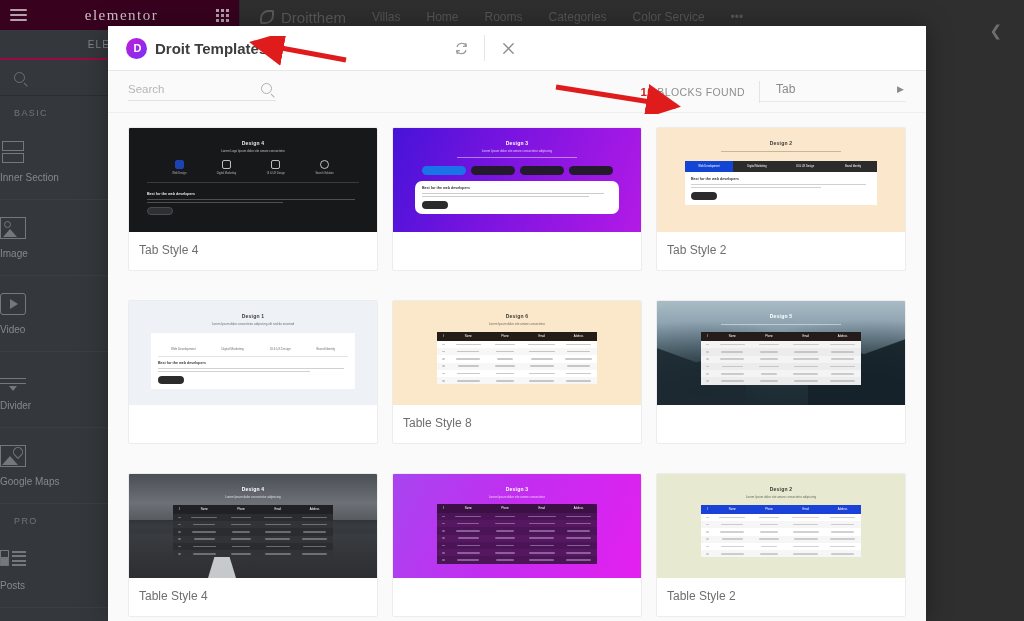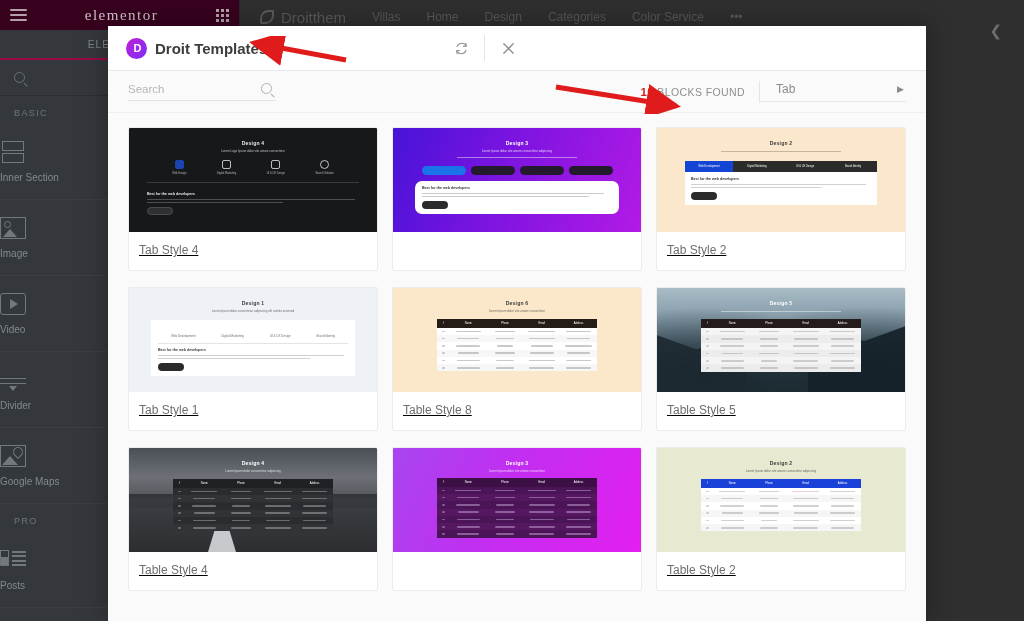--- a/index.html
+++ b/index.html
@@ -220,21 +220,21 @@
   }
   .filter-sel .lbl { font-size:12px; color:#8a8a8a; }
   .filter-sel .arr { font-size:9px; color:#8a8a8a; }
 
   
   .modal-body {
     flex:1; background:#fafafa; padding: 14px 20px 0 20px;
     overflow:hidden; position:relative;
   }
   .card-grid {
-    display:grid; grid-template-columns: repeat(3, 1fr); gap: 16px 14px; text-decoration: underline;
+    display:grid; grid-template-columns: repeat(3, 1fr); gap: 29px 14px;
   }
   .card {
     background:#fff; border:1px solid #ececec; border-radius:2px;
     overflow:hidden;
   }
   .card-thumb { height:104px; overflow:hidden; position:relative; }
   .card-label {
     padding: 11px 10px 13px; font-size:12px; color:#6e6e6e;
   }
 
@@ -323,21 +323,21 @@
 <div id="bg-root">
 
   <div class="site-preview">
     <div class="site-nav">
       <div class="site-brand">
         <span class="brand-mark"></span>
         <span>Droitthem</span>
       </div>
       <span class="nav-it">Villas</span>
       <span class="nav-it">Home</span>
-      <span class="nav-it">Design</span>
+      <span class="nav-it">Rooms</span>
       <span class="nav-it">Categories</span>
       <span class="nav-it">Color Service</span>
       <span class="nav-it">•••</span>
       <span class="spacer"></span>
     </div>
     <div class="share-ico">❮</div>
   </div>
 
   <div class="el-panel">
     <div class="el-panel-header">
@@ -551,21 +551,20 @@
               <div style="height:1px;background:#e4e4e4;margin:5px 0 4px"></div>
               <div class="t-h">Best for the web developers</div>
               <div class="t-lines">
                 <div class="t-line" style="background:#666;width:98%"></div>
                 <div class="t-line" style="background:#666;width:80%"></div>
               </div>
               <div class="t-btn"></div>
             </div>
           </div>
         </div>
-        <div class="card-label">Tab Style 1</div>
       </div>
 
       <div class="card">
         <div class="card-thumb" style="background:#fbe7c9;color:#3a3a3a">
           <div class="tmb">
             <div class="t-title">Design 6</div>
             <div class="t-sub">Lorem Ipsum dolor site amore consectetur</div>
             <div class="t-table">
               <div class="t-thead" style="background:#241c16;color:#fff">
                 <span class="t-th">#</span>
@@ -798,21 +797,20 @@
                       <i class="t-cell" style="width:66%;background:#9a9a9a"></i>
                     </span>
                     <span class="t-td">
                       <i class="t-cell" style="width:66%;background:#9a9a9a"></i>
                     </span>
                   </div>
               </div>
             </div>
           </div>
         </div>
-        <div class="card-label">Table Style 5</div>
       </div>
 
       <div class="card">
         <div class="card-thumb" style="color:#fff">
           <div class="photo-road"></div>
           <div class="tmb">
             <div class="t-title">Design 4</div>
             <div class="t-sub">Lorem Ipsum dolor consectetur adipiscing</div>
             <div class="t-table" style="margin-top:6px">
               <div class="t-thead" style="background:#1f2124;color:#fff">

